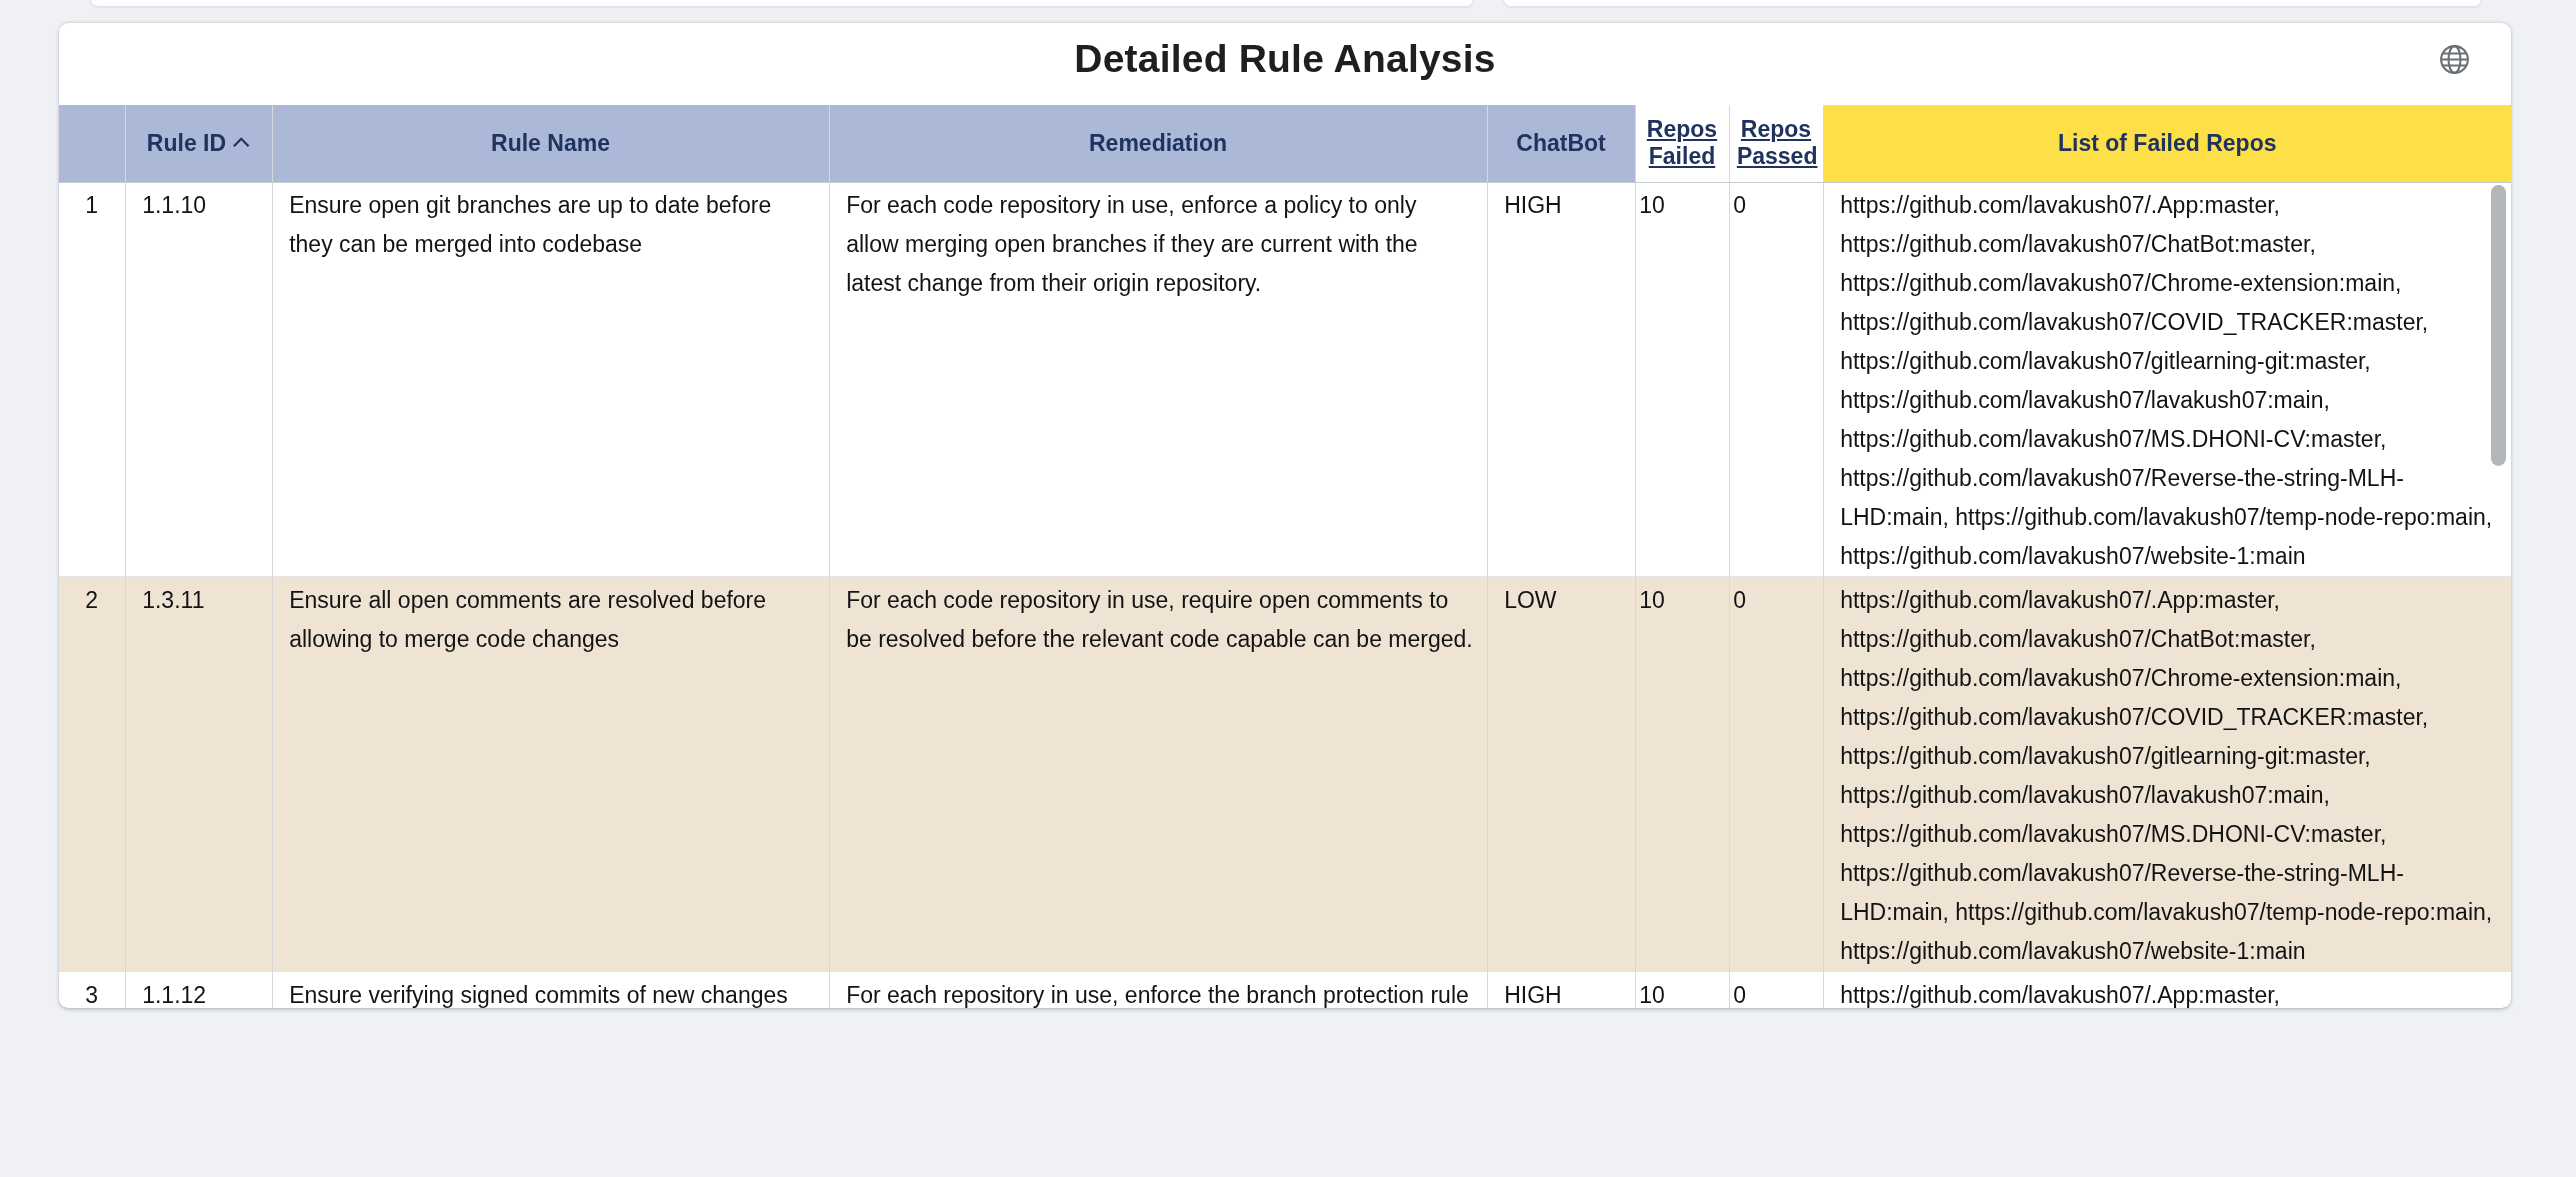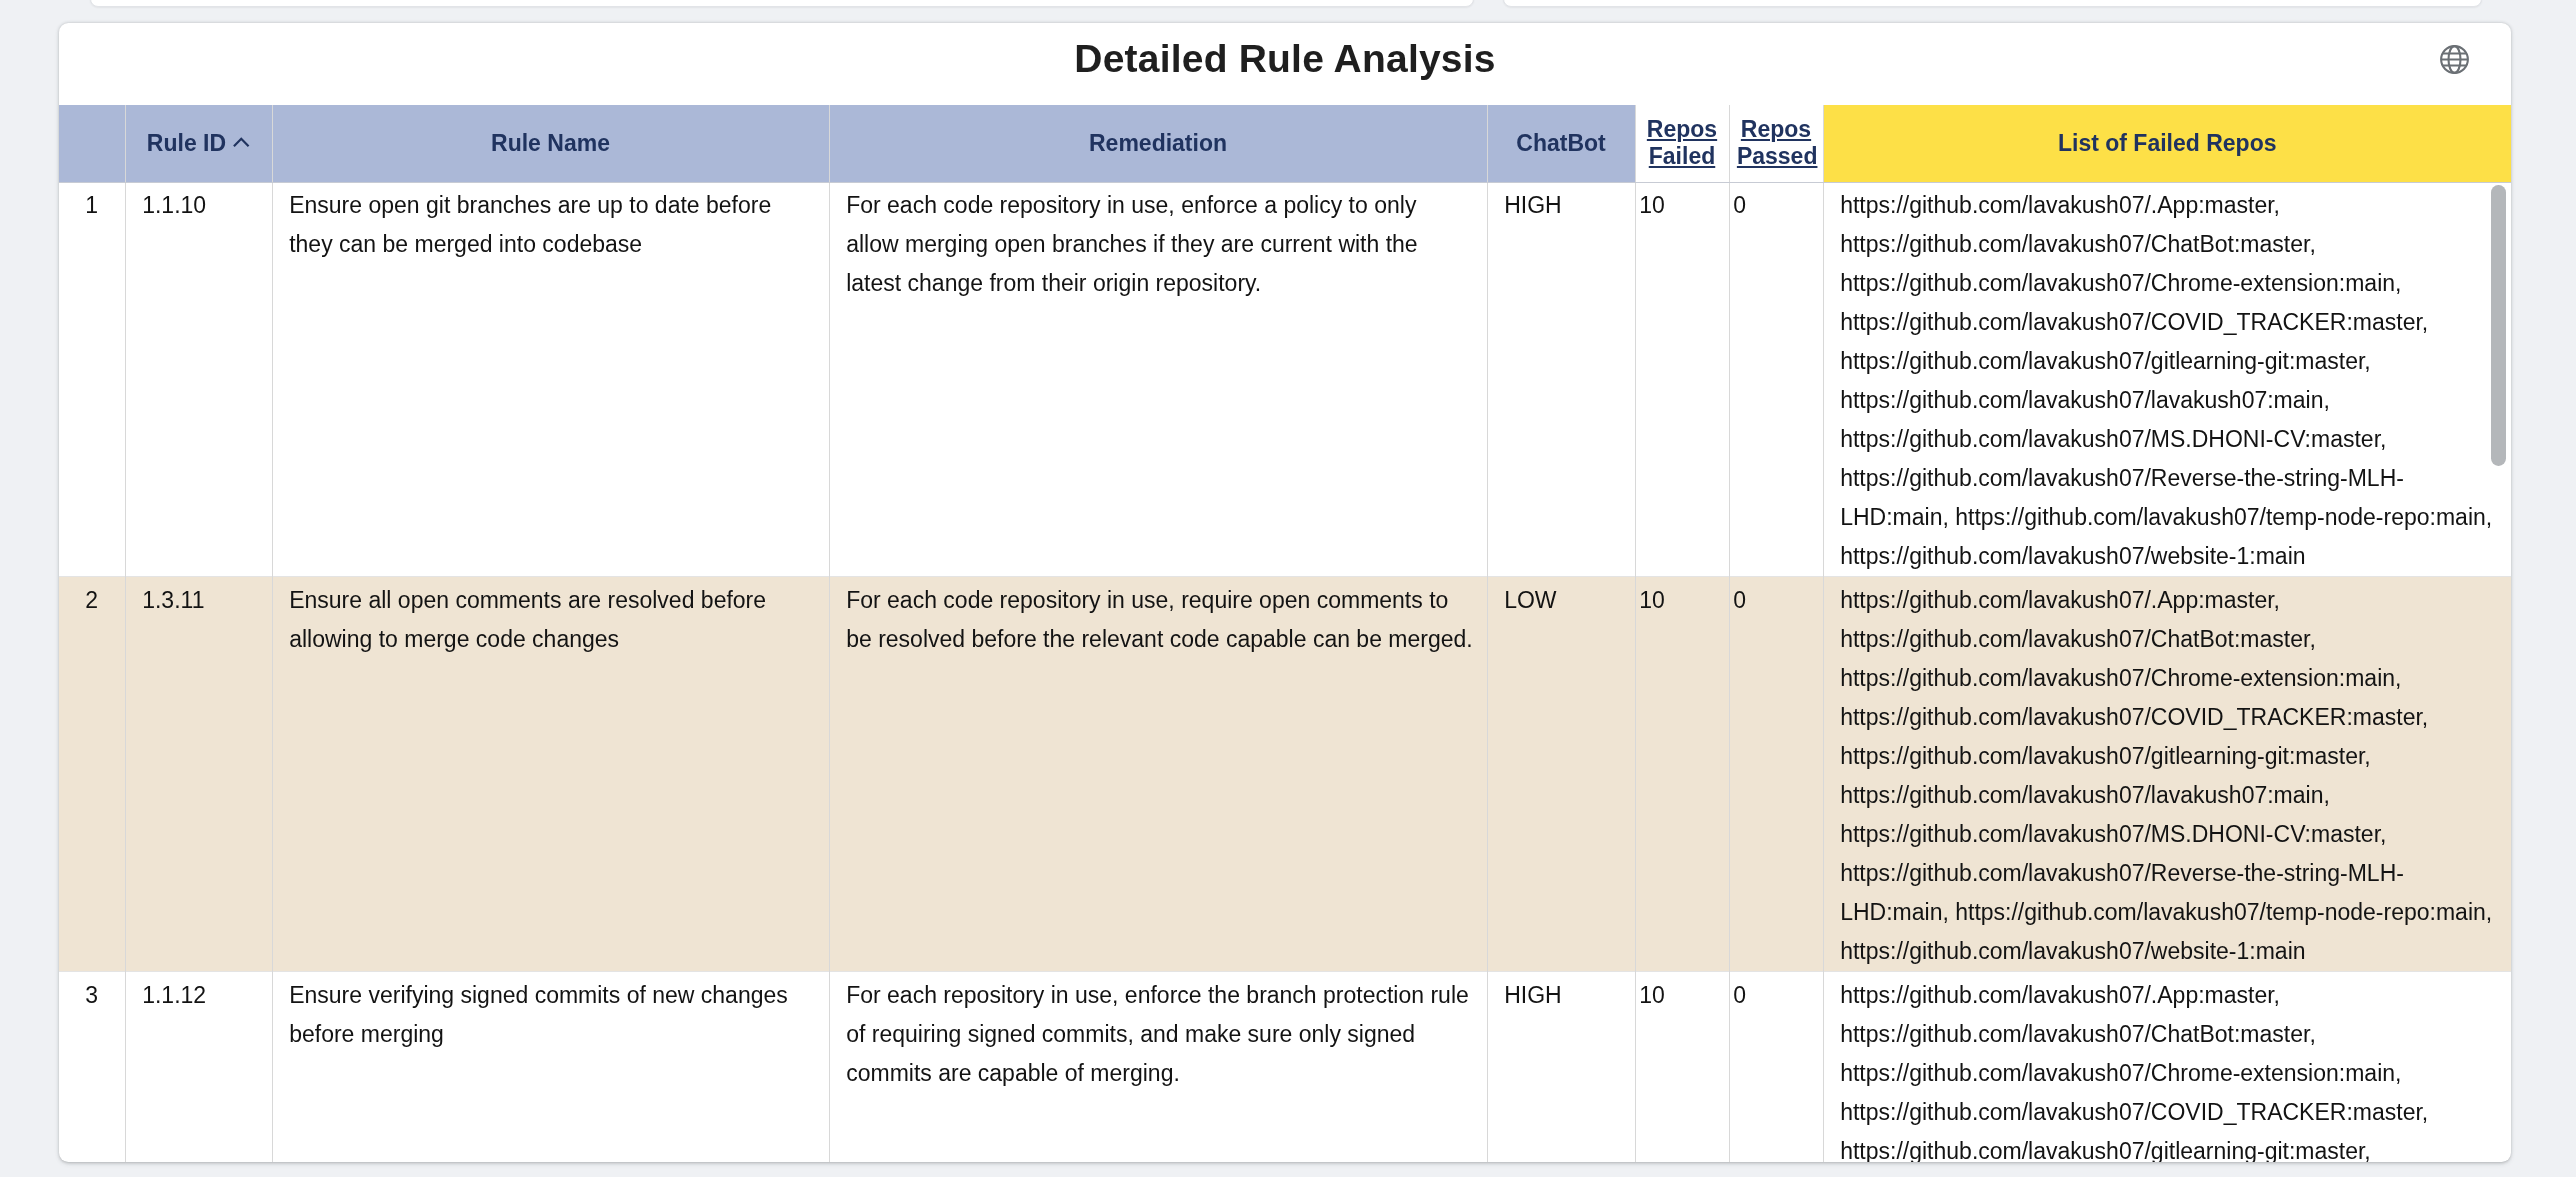--- a/index.html
+++ b/index.html
@@ -18,21 +18,21 @@
     background: #ffffff;
     border: 0.9px solid #e2e4e8;
     border-radius: 9.3px;
     box-shadow: 0 0.9px 1.9px rgba(0,0,0,0.06);
   }
   .partial-left  { left: 90px;  width: 1384px; }
   .partial-right { left: 1503px; width: 979px; }
 
   .card {
     position: absolute; left: 59px; top: 23px;
-    width: 2452px; height: 1139px;
+    width: 2452px; height: 985px;
     background: #ffffff;
     border-radius: 9.3px;
     box-shadow: 0 0.9px 2.8px rgba(60,64,67,0.25), 0 1.9px 5.6px rgba(60,64,67,0.12);
     overflow: hidden;
   }
 
   .card-title {
     margin: 13px 0 24px 0;
     text-align: center;
     font-size: 39px; line-height: 45px;

